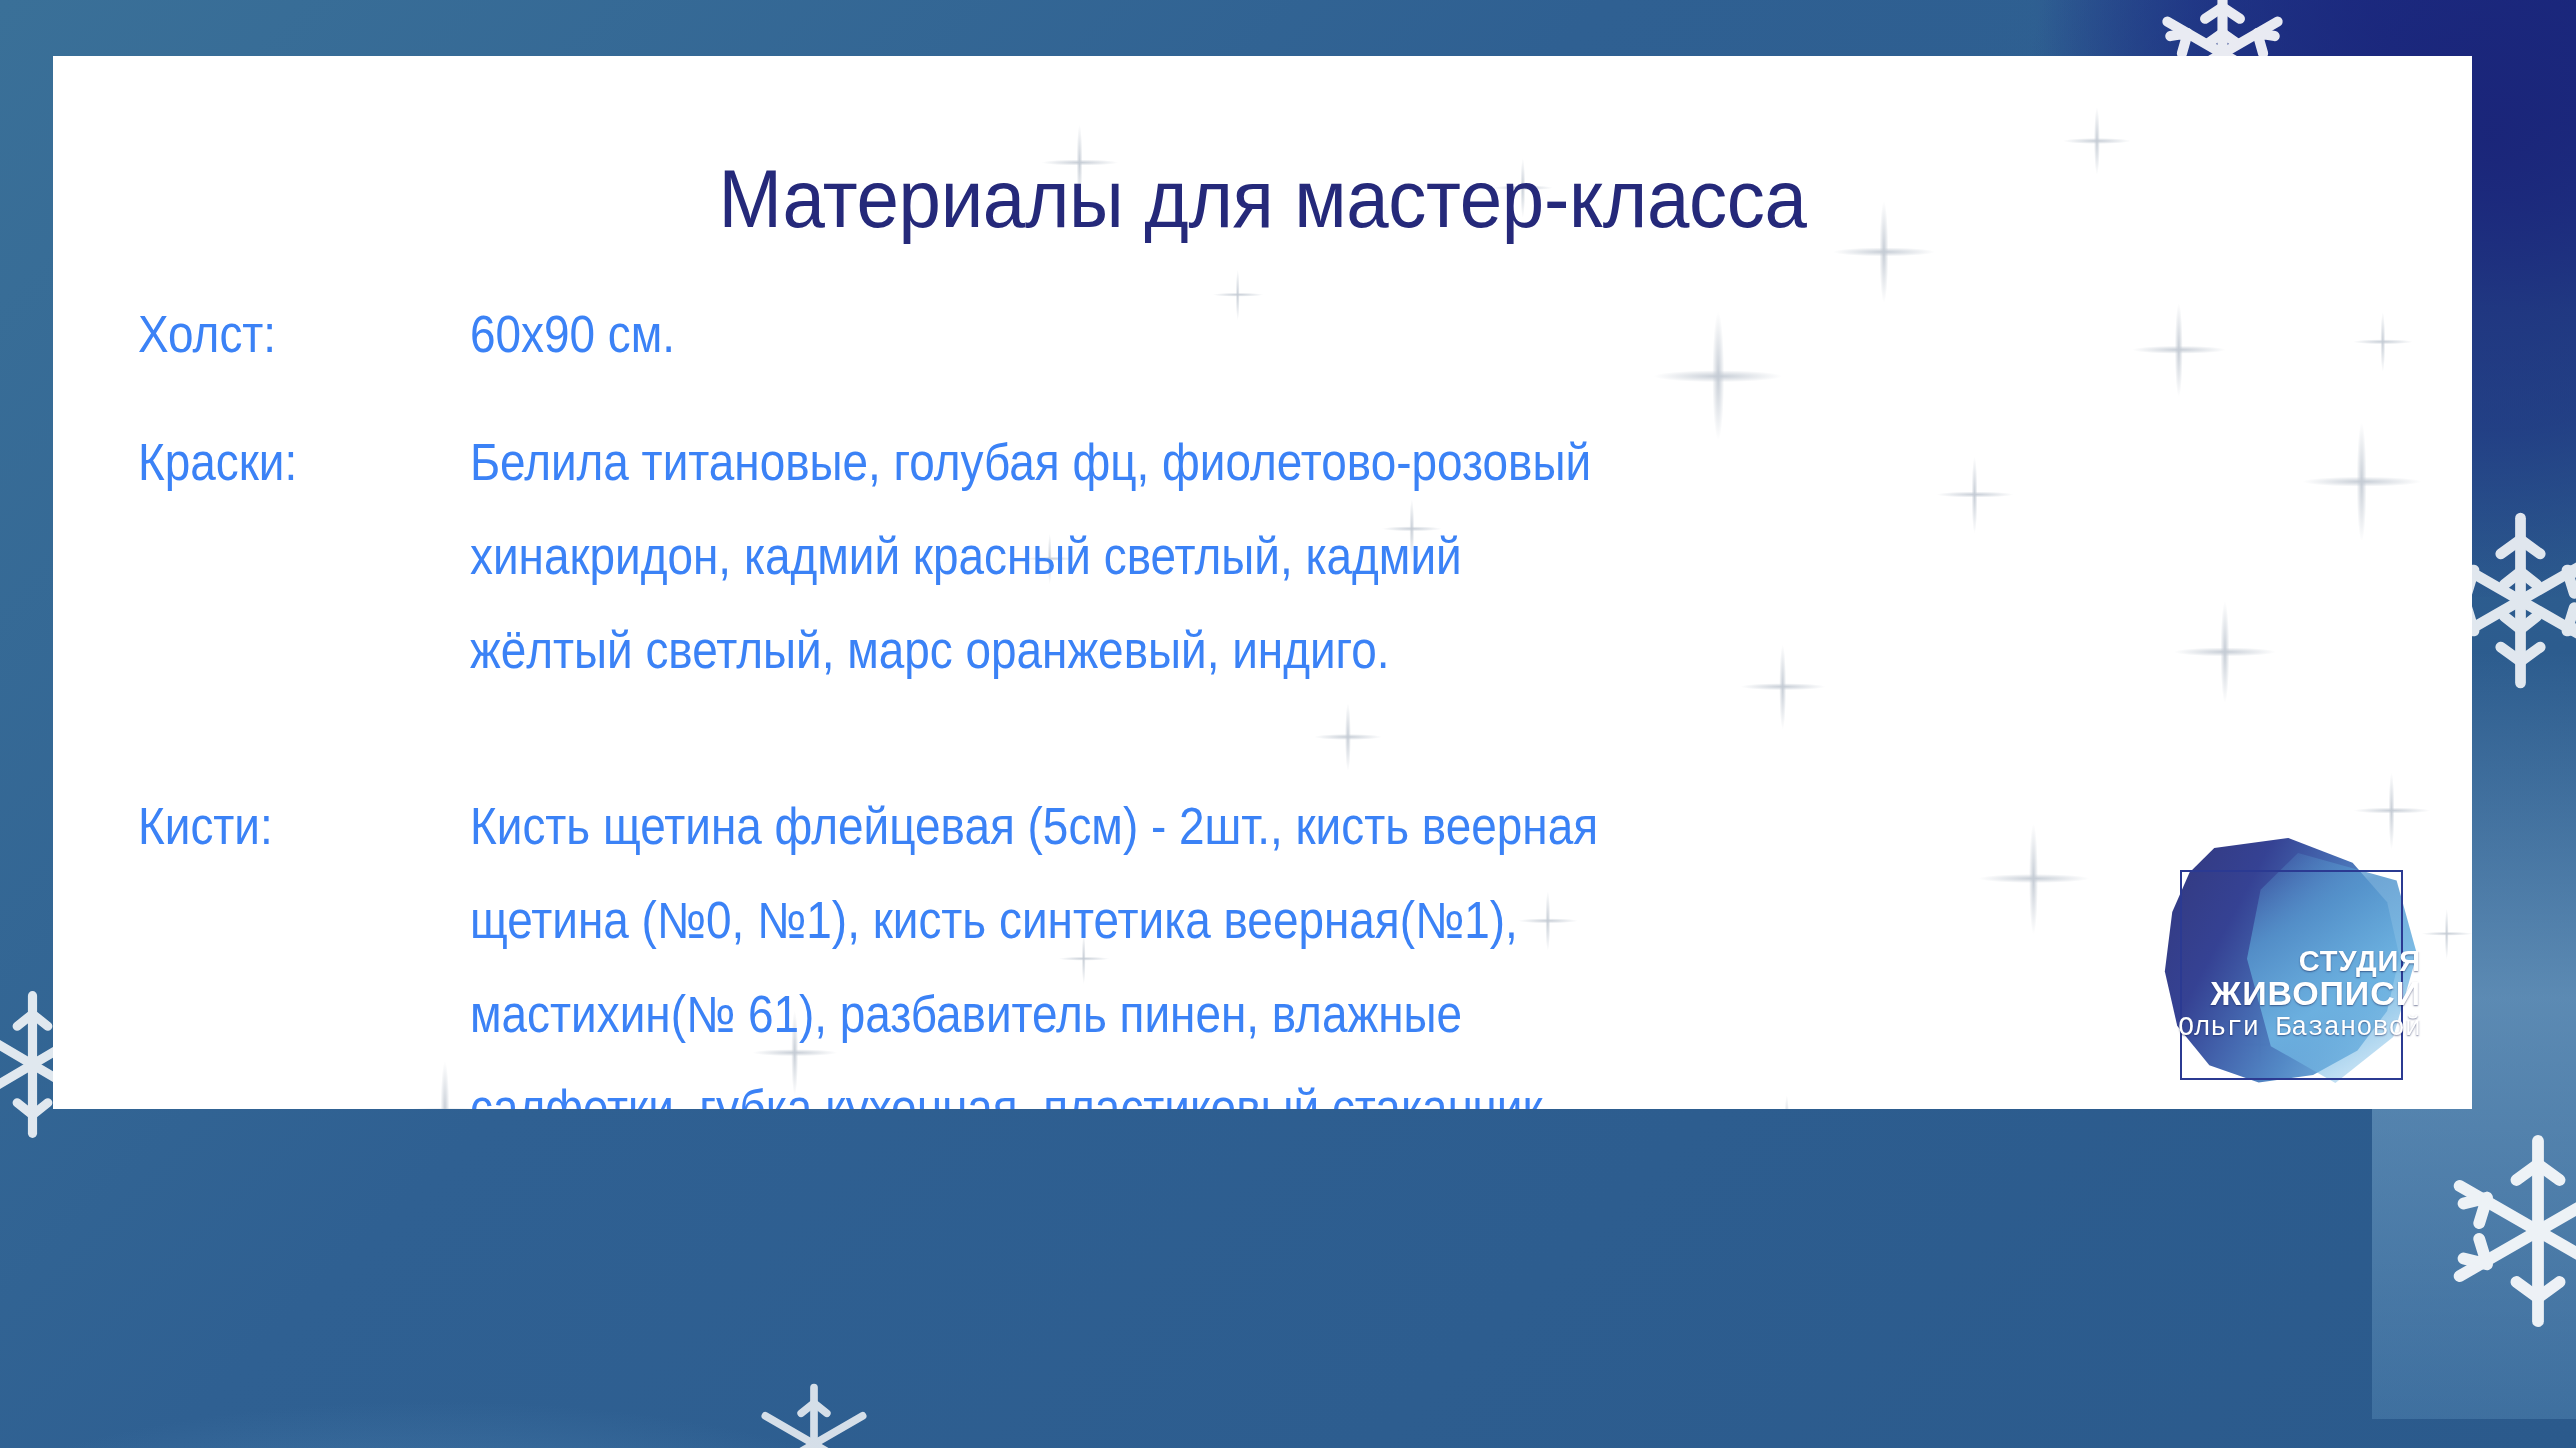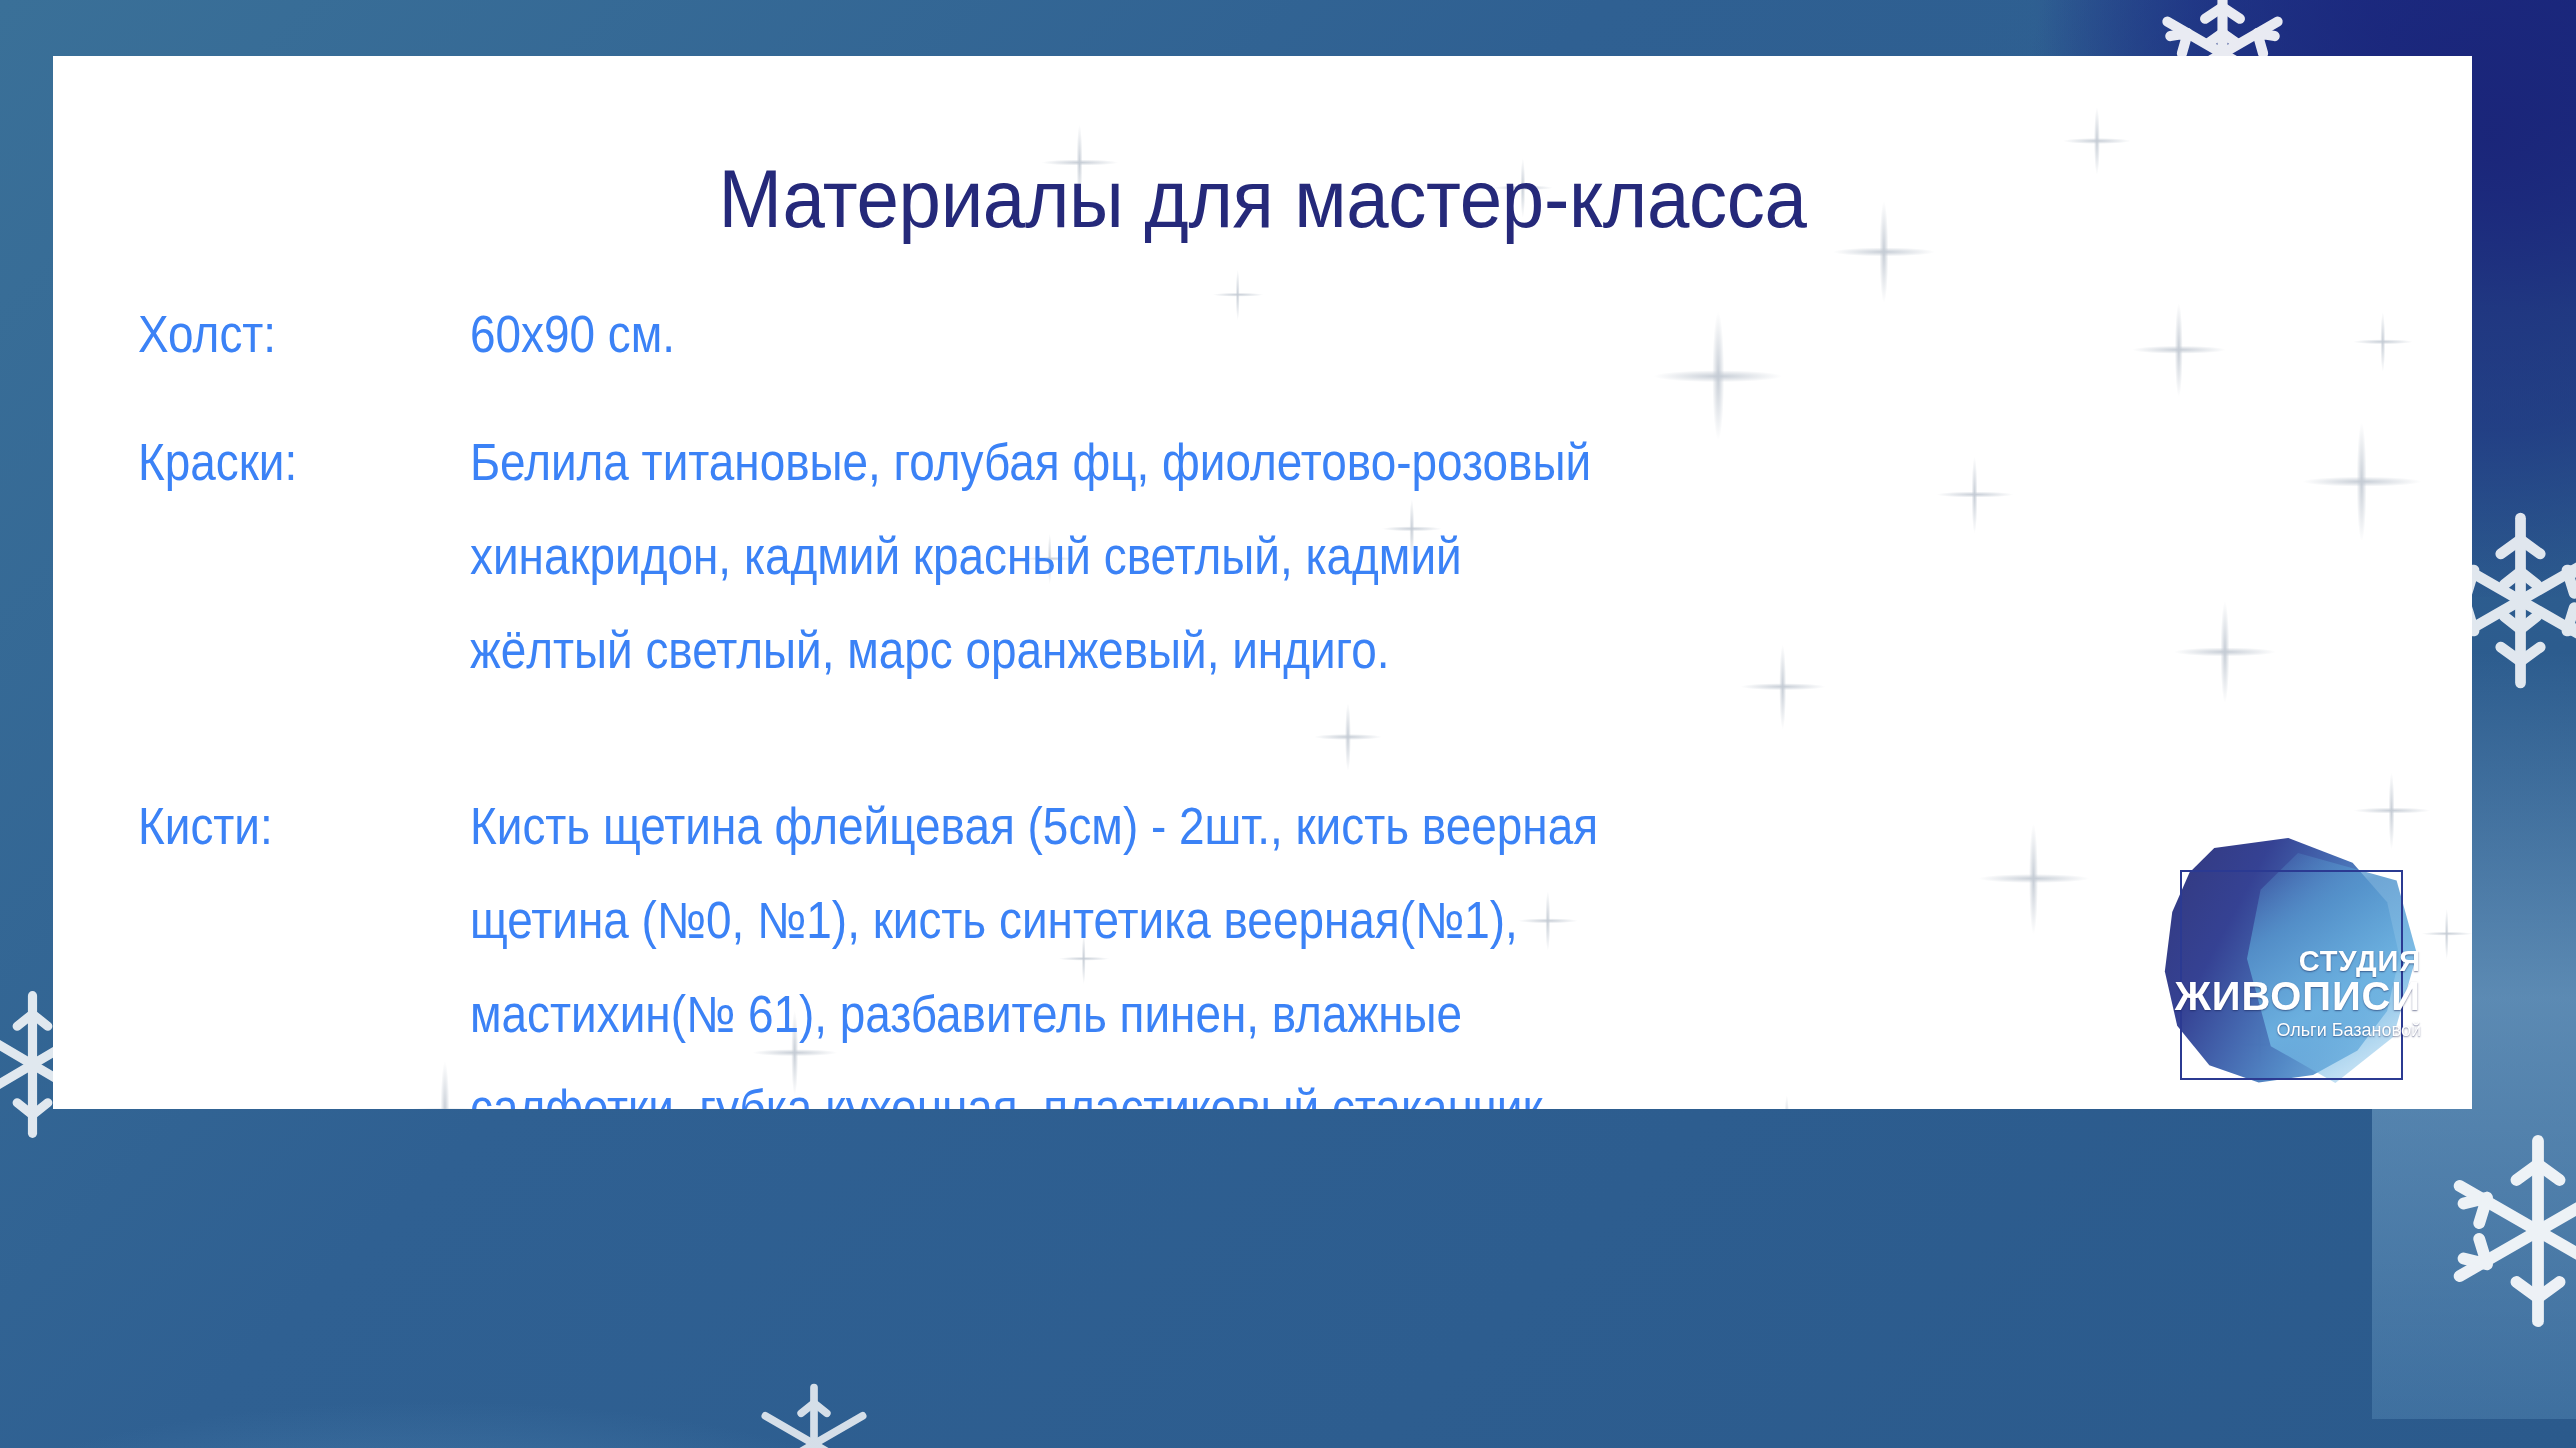--- a/index.html
+++ b/index.html
@@ -220,24 +220,24 @@
     text-align: right;
     color: #ffffff;
     line-height: 1.0;
   }
   .logo-l1, .logo-l2 {
     font-weight: bold;
     letter-spacing: 0.9px;
     text-shadow: 0 0.9px 1.7px rgba(20,30,80,0.55);
   }
   .logo-l1 { font-size: 29px; }
-  .logo-l2 { font-size: 40px; }
+  .logo-l2 { font-size: 34px; }
   .logo-l3 {
-    font-family: Liberation Sans, sans-serif;
-    font-size: 18px;
+    font-family: Liberation Mono, monospace;
+    font-size: 27px;
     margin-top: 5.1px;
     text-shadow: 0 0.9px 1.7px rgba(20,30,80,0.55);
   }
 </style>
 </head>
 <body>
 
 <div class="slide">
 
   <div class="corner-wash"></div>

